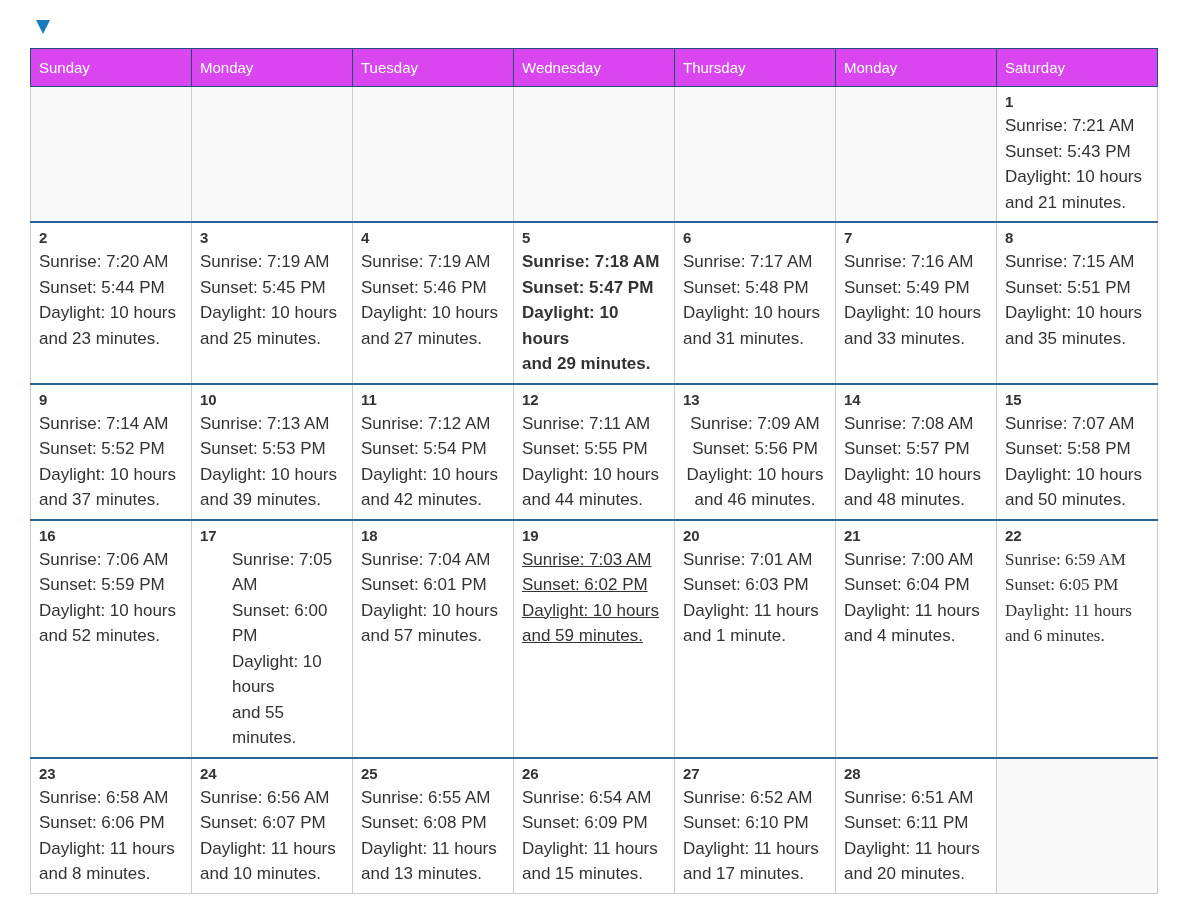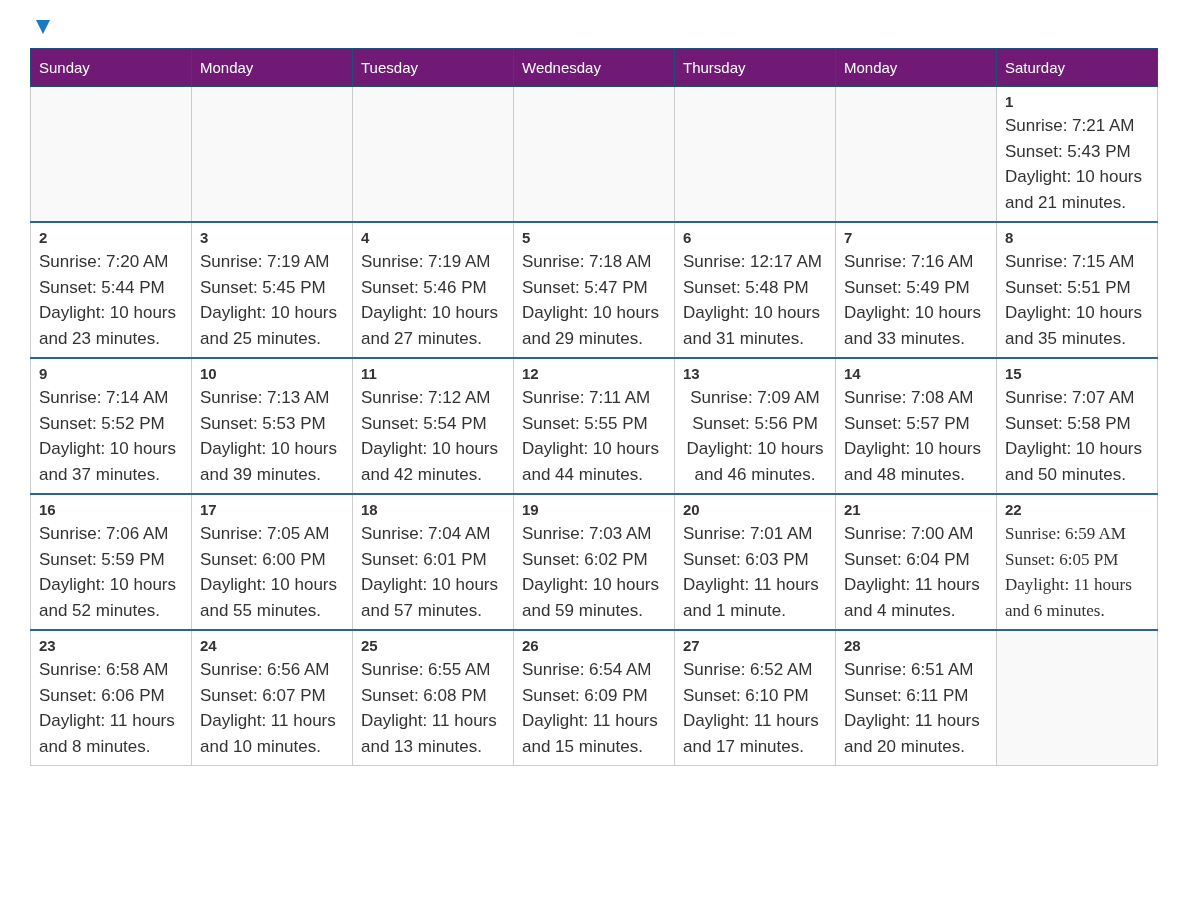--- a/index.html
+++ b/index.html
@@ -43,21 +43,21 @@
       font-size: 20px;
       color: #555;
       margin-top: 4px;
     }
     .calendar {
       width: 100%;
       border-collapse: collapse;
       table-layout: fixed;
     }
     .calendar th {
-      background: #701a75;
+      background: #d946ef;
       color: #fff;
       padding: 10px 8px;
       font-size: 15px;
       font-weight: normal;
       text-align: left;
       border: 1px solid #1e4f78;
     }
     .calendar td {
       vertical-align: top;
       border: 1px solid #ccc;
@@ -150,28 +150,28 @@
         </td>
         <td>
           <span class="day-number">4</span>
           <div class="day-info" style="white-space: pre-line;">Sunrise: 7:19 AM
 Sunset: 5:46 PM
 Daylight: 10 hours
 and 27 minutes.</div>
         </td>
         <td>
           <span class="day-number">5</span>
-          <div class="day-info" style="white-space: pre-line;">Sunrise: 7:18 AM
+          <div class="day-info" style="white-space: pre-line; font-weight: bold;">Sunrise: 7:18 AM
 Sunset: 5:47 PM
 Daylight: 10 hours
 and 29 minutes.</div>
         </td>
         <td>
           <span class="day-number">6</span>
-          <div class="day-info" style="white-space: pre-line;">Sunrise: 12:17 AM
+          <div class="day-info" style="white-space: pre-line;">Sunrise: 7:17 AM
 Sunset: 5:48 PM
 Daylight: 10 hours
 and 31 minutes.</div>
         </td>
         <td>
           <span class="day-number">7</span>
           <div class="day-info" style="white-space: pre-line;">Sunrise: 7:16 AM
 Sunset: 5:49 PM
 Daylight: 10 hours
 and 33 minutes.</div>
@@ -238,35 +238,35 @@
       <tr class="row-divider">
         <td>
           <span class="day-number">16</span>
           <div class="day-info" style="white-space: pre-line;">Sunrise: 7:06 AM
 Sunset: 5:59 PM
 Daylight: 10 hours
 and 52 minutes.</div>
         </td>
         <td>
           <span class="day-number">17</span>
-          <div class="day-info" style="white-space: pre-line;">Sunrise: 7:05 AM
+          <div class="day-info" style="white-space: pre-line; margin-left: 32px;">Sunrise: 7:05 AM
 Sunset: 6:00 PM
 Daylight: 10 hours
 and 55 minutes.</div>
         </td>
         <td>
           <span class="day-number">18</span>
           <div class="day-info" style="white-space: pre-line;">Sunrise: 7:04 AM
 Sunset: 6:01 PM
 Daylight: 10 hours
 and 57 minutes.</div>
         </td>
         <td>
           <span class="day-number">19</span>
-          <div class="day-info" style="white-space: pre-line;">Sunrise: 7:03 AM
+          <div class="day-info" style="white-space: pre-line; text-decoration: underline;">Sunrise: 7:03 AM
 Sunset: 6:02 PM
 Daylight: 10 hours
 and 59 minutes.</div>
         </td>
         <td>
           <span class="day-number">20</span>
           <div class="day-info" style="white-space: pre-line;">Sunrise: 7:01 AM
 Sunset: 6:03 PM
 Daylight: 11 hours
 and 1 minute.</div>

